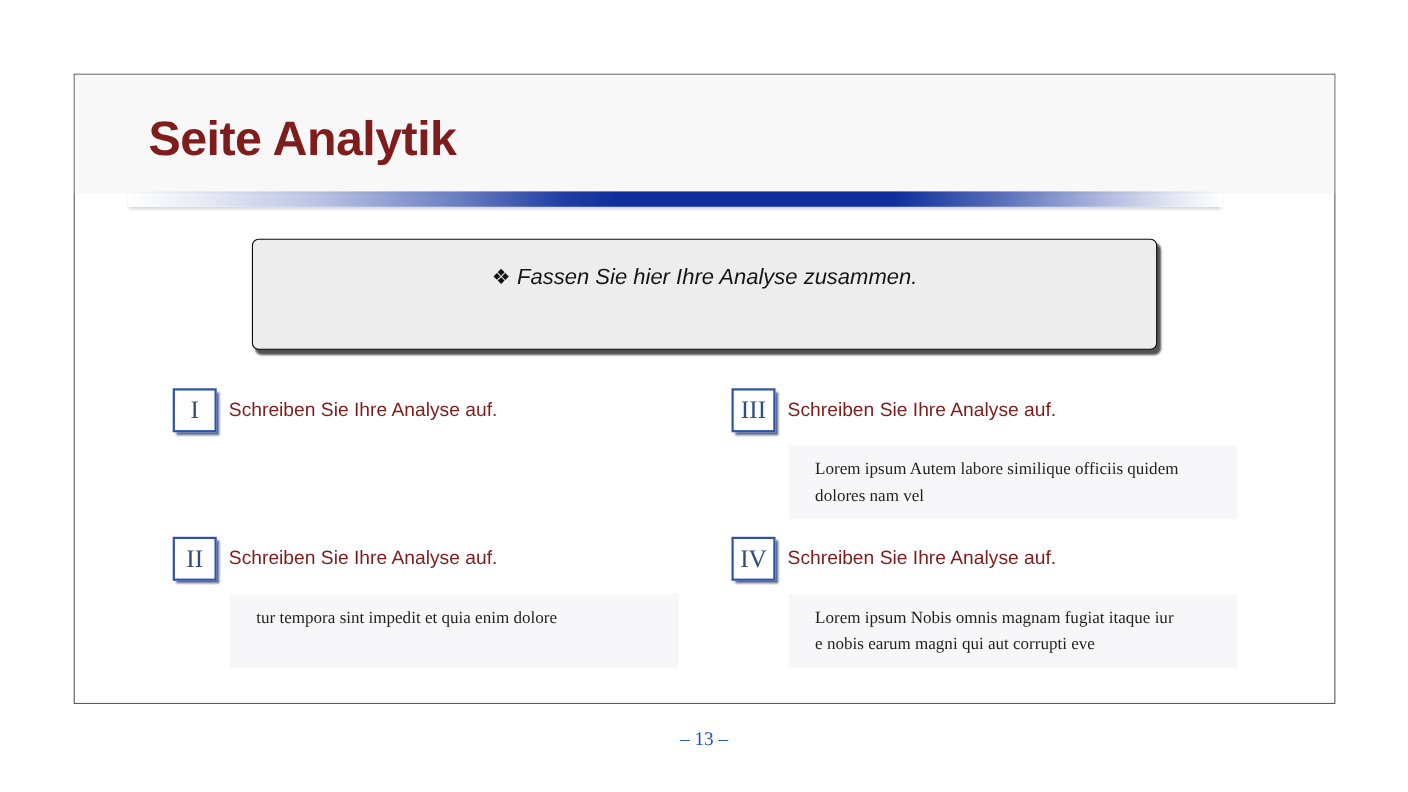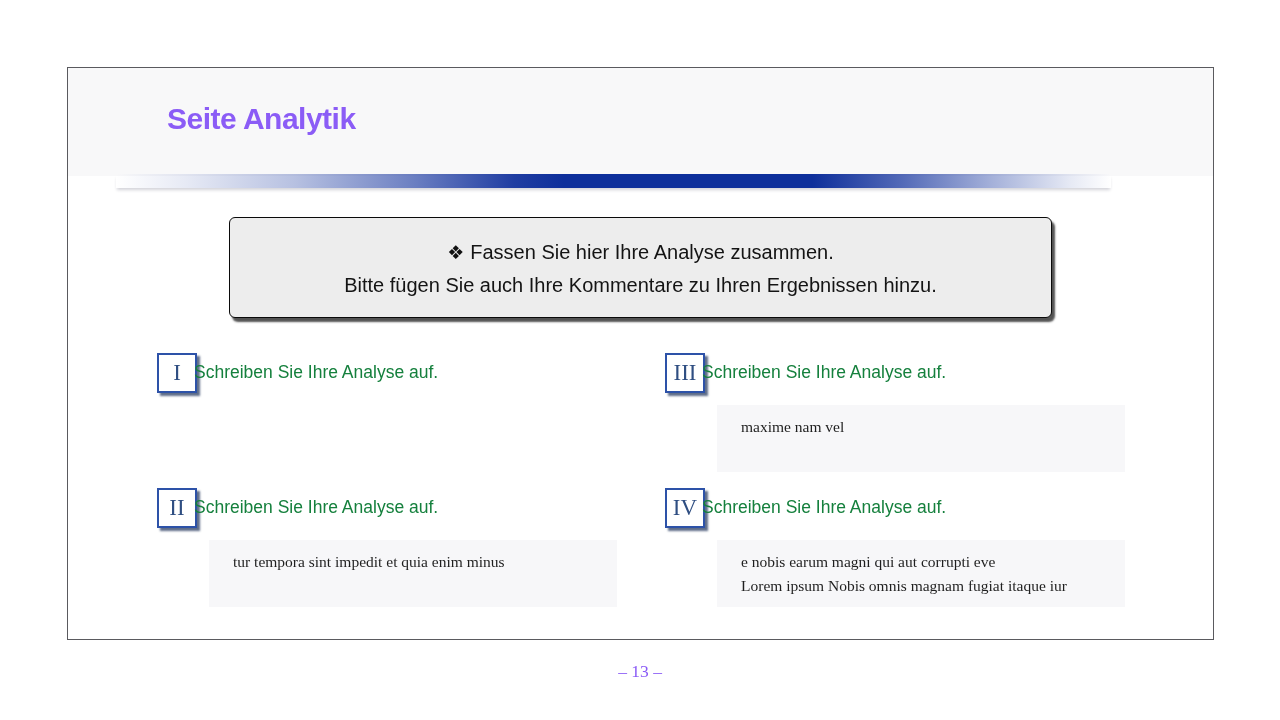--- a/index.html
+++ b/index.html
@@ -19,26 +19,25 @@
   }
   .header-strip {
     position: absolute;
     left: 0; top: 0;
     width: 100%; height: 108px;
     background: #f8f8f9;
   }
   .slide-title {
     position: absolute;
     left: 67px; top: 34px;
-    font-size: 30px;
+    font-size: 44px;
     font-weight: bold;
     letter-spacing: -0.5px;
-    color: #8b5cf6;
+    color: #7f1d1d;
     white-space: nowrap;
-    margin-left: 32px;
   }
   .accent-bar {
     position: absolute;
     left: 48px; top: 106px;
     width: 995px; height: 14px;
     background: linear-gradient(90deg,
       rgba(16,48,156,0) 0%,
       rgba(16,48,156,0.10) 7%,
       rgba(16,48,156,0.30) 18%,
       rgba(16,48,156,0.62) 30%,
@@ -60,20 +59,21 @@
     border-radius: 6px;
     box-shadow: 3px 4px 2px rgba(35,35,35,0.78);
     text-align: center;
     padding-top: 18px;
     color: #141414;
   }
   .summary-line {
     font-size: 20px;
     line-height: 33px;
     white-space: nowrap;
+    font-style: italic;
   }
   .diamond-icon {
     font-family: "DejaVu Sans", sans-serif;
     font-size: 19px;
     margin-right: 6px;
     color: #111111;
   }
   .section {
     position: absolute;
     width: 470px; height: 135px;
@@ -90,23 +90,23 @@
     border: 2px solid #2d52a8;
     box-shadow: 3px 3px 2px rgba(42,60,98,0.75);
     text-align: center;
     line-height: 36px;
     font-family: "Liberation Serif", serif;
     font-size: 23px;
     color: #2f4e82;
   }
   .section-heading {
     position: absolute;
-    left: 37px; top: 9px;
+    left: 51px; top: 9px;
     font-size: 17.5px;
-    color: #15803d;
+    color: #7f1d1d;
     white-space: nowrap;
   }
   .body-box {
     position: absolute;
     left: 52px; top: 52px;
     width: 408px; height: 67px;
     background: #f7f7f9;
     padding: 10px 18px 0 24px;
     font-family: "Liberation Serif", serif;
     font-size: 15.5px;
@@ -116,62 +116,62 @@
     line-height: 24px;
     white-space: nowrap;
   }
   .page-footer {
     position: absolute;
     left: 0; top: 661px;
     width: 1280px;
     text-align: center;
     font-family: "Liberation Serif", serif;
     font-size: 17.5px;
-    color: #8b5cf6;
+    color: #1d4ed8;
   }
 </style>
 </head>
 <body>
 
 <div class="slide">
   <div class="header-strip"></div>
   <h1 class="slide-title">Seite Analytik</h1>
   <div class="accent-bar"></div>
 
   <div class="summary-box">
     <div class="summary-line">
       <span class="diamond-icon">❖</span><span>Fassen Sie hier Ihre Analyse zusammen.</span>
     </div>
-    <div class="summary-line">Bitte fügen Sie auch Ihre Kommentare zu Ihren Ergebnissen hinzu.</div>
   </div>
 
   <div class="section sec-1">
     <div class="numeral-box">I</div>
     <div class="section-heading">Schreiben Sie Ihre Analyse auf.</div>
   </div>
 
   <div class="section sec-2">
     <div class="numeral-box">II</div>
     <div class="section-heading">Schreiben Sie Ihre Analyse auf.</div>
     <div class="body-box">
-      <div class="body-line">tur tempora sint impedit et quia enim minus</div>
+      <div class="body-line">tur tempora sint impedit et quia enim dolore</div>
     </div>
   </div>
 
   <div class="section sec-3">
     <div class="numeral-box">III</div>
     <div class="section-heading">Schreiben Sie Ihre Analyse auf.</div>
     <div class="body-box">
-      <div class="body-line">maxime nam vel</div>
+      <div class="body-line">Lorem ipsum Autem labore similique officiis quidem</div>
+      <div class="body-line">dolores nam vel</div>
     </div>
   </div>
 
   <div class="section sec-4">
     <div class="numeral-box">IV</div>
     <div class="section-heading">Schreiben Sie Ihre Analyse auf.</div>
     <div class="body-box">
+      <div class="body-line">Lorem ipsum Nobis omnis magnam fugiat itaque iur</div>
       <div class="body-line">e nobis earum magni qui aut corrupti eve</div>
-      <div class="body-line">Lorem ipsum Nobis omnis magnam fugiat itaque iur</div>
     </div>
   </div>
 </div>
 
 <div class="page-footer">– 13 –</div>
 
 </body></html>

